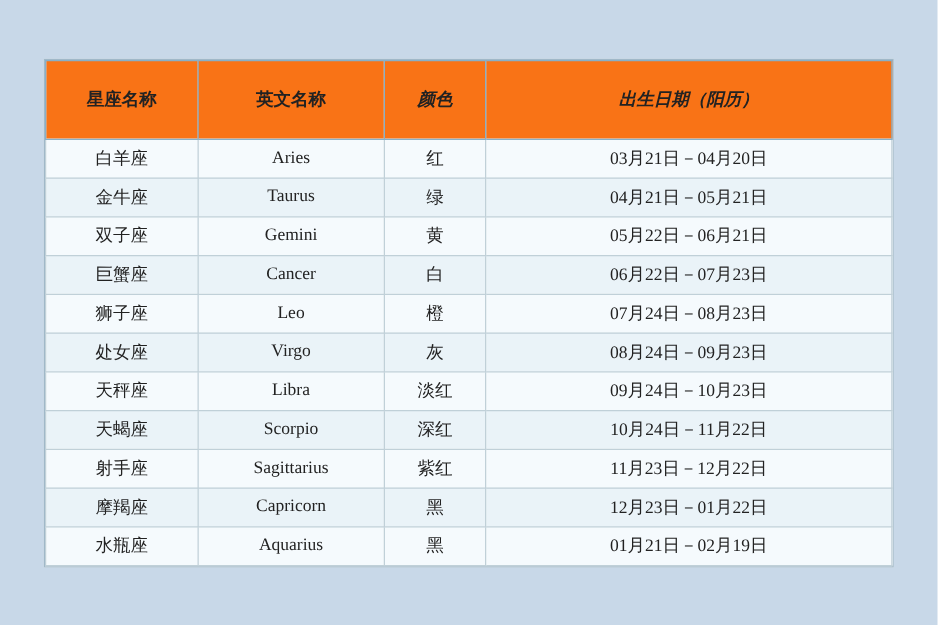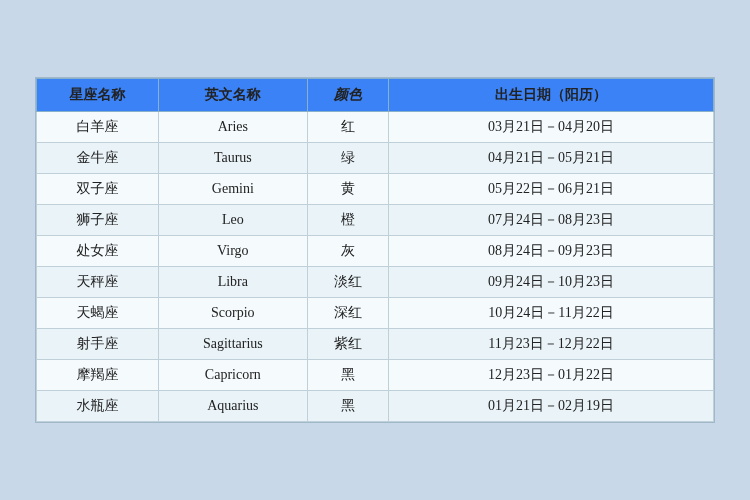--- a/index.html
+++ b/index.html
@@ -20,23 +20,23 @@
       border: 1px solid #a0b8c8;
       width: 680px;
     }
 
     table {
       width: 100%;
       border-collapse: collapse;
     }
 
     thead tr th {
-      background-color: #3b82f6;
+      background-color: #f97316;
       border: 1px solid #88b0c8;
-      padding: 7px 10px;
+      padding: 22px 10px;
       text-align: center;
       font-weight: bold;
       color: #222;
       font-size: 14px;
     }
 
     tbody tr td {
       border: 1px solid #c0d0d8;
       padding: 6px 10px;
       text-align: center;
@@ -49,21 +49,21 @@
       background-color: #f5fafd;
     }
 
     tbody tr:nth-child(even) {
       background-color: #eaf3f8;
     }
 
     .col-zh { width: 18%; }
     .col-en { width: 22%; margin-top: 32px; }
     .col-color { width: 12%; font-style: italic; }
-    .col-date { width: 48%; }
+    .col-date { width: 48%; font-style: italic; }
   </style>
 </head>
 <body>
 
 <div class="table-container">
   <table>
     <thead>
       <tr>
         <th class="col-zh">星座名称</th>
         <th class="col-en">英文名称</th>
@@ -82,20 +82,26 @@
           <td>金牛座</td>
           <td>Taurus</td>
           <td>绿</td>
           <td>04月21日－05月21日</td>
         </tr>
         <tr>
           <td>双子座</td>
           <td>Gemini</td>
           <td>黄</td>
           <td>05月22日－06月21日</td>
+        </tr>
+        <tr>
+          <td>巨蟹座</td>
+          <td>Cancer</td>
+          <td>白</td>
+          <td>06月22日－07月23日</td>
         </tr>
         <tr>
           <td>狮子座</td>
           <td>Leo</td>
           <td>橙</td>
           <td>07月24日－08月23日</td>
         </tr>
         <tr>
           <td>处女座</td>
           <td>Virgo</td>

